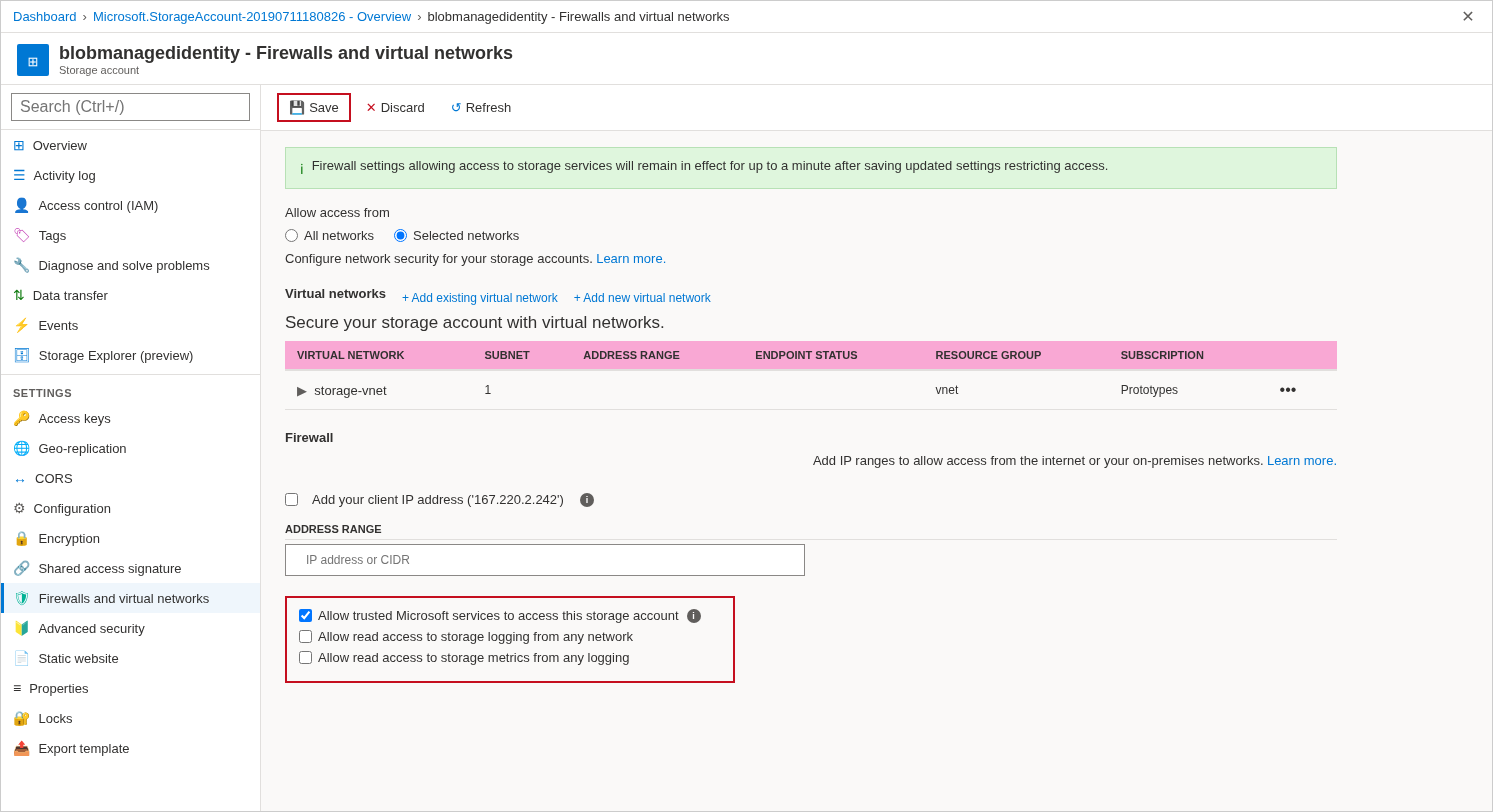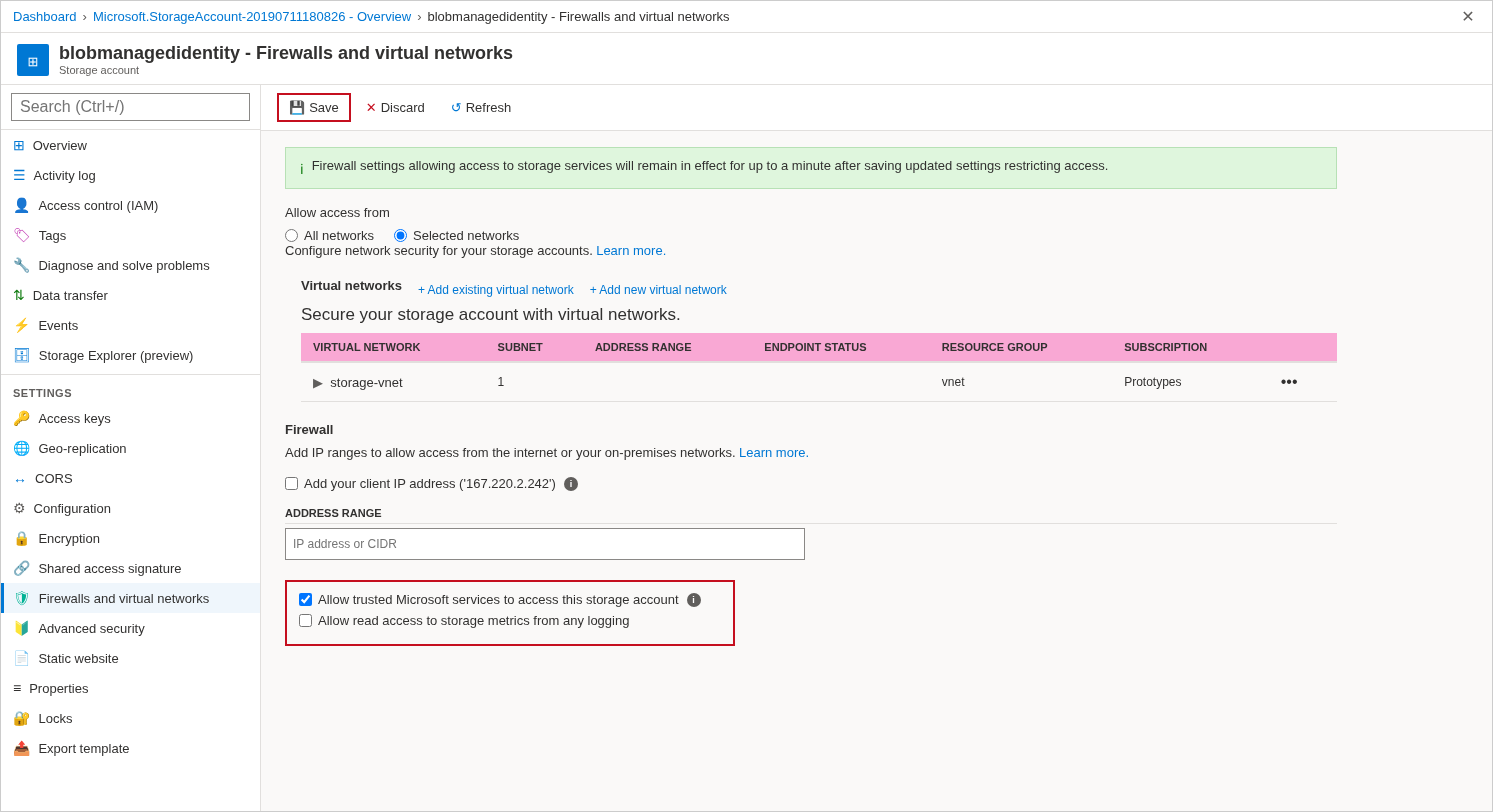--- a/index.html
+++ b/index.html
@@ -41,47 +41,47 @@
     
     .page-content { flex: 1; overflow-y: auto; padding: 0; }
     .content-inner { padding: 16px 24px; max-width: 1100px; }
     
     
     .info-bar { background: #dff6dd; border: 1px solid #b7e1b5; padding: 10px 14px; display: flex; align-items: flex-start; gap: 8px; margin-bottom: 16px; font-size: 12px; color: #323130; }
     .info-bar-icon { color: #107c10; font-size: 14px; flex-shrink: 0; margin-top: 1px; }
     
     
     .section-title { font-size: 13px; font-weight: 600; margin-bottom: 8px; color: #323130; }
-    .radio-group { display: flex; gap: 20px; }
+    .radio-group { display: flex; gap: 20px; margin-bottom: 8px; }
     .radio-option { display: flex; align-items: center; gap: 6px; cursor: pointer; }
     .radio-option input[type="radio"] { cursor: pointer; }
     .learn-more-link { color: #0078d4; text-decoration: none; }
     
     
-    .vnet-section { margin-top: 20px; margin-left: 16px; }
+    .vnet-section { margin-top: 20px; }
     .vnet-header { display: flex; align-items: center; gap: 16px; margin-bottom: 4px; }
     .vnet-links { display: flex; gap: 16px; }
     .vnet-link { color: #0078d4; text-decoration: none; font-size: 12px; }
     .vnet-link::before { content: '+ '; }
     
     
     .data-table { width: 100%; border-collapse: collapse; margin-top: 8px; border-bottom: 1px solid #e1dfdd; }
     .data-table th { text-align: left; padding: 8px 12px; font-size: 11px; font-weight: 600; text-transform: uppercase; color: #323130; border-bottom: 2px solid #e1dfdd; background: #f9a8d4; }
     .data-table td { padding: 8px 12px; border-bottom: 1px solid #e1dfdd; font-size: 12px; color: #323130; vertical-align: middle; }
     .expand-arrow { cursor: pointer; margin-right: 4px; color: #605e5c; }
     .more-btn { background: none; border: none; cursor: pointer; font-size: 16px; color: #323130; padding: 2px 6px; }
     
     
     .firewall-section { margin-top: 20px; }
-    .firewall-desc { font-size: 12px; color: #323130; margin-bottom: 16px; }
-    .ip-checkbox-row { display: flex; align-items: center; gap: 6px; margin-bottom: 12px; font-size: 12px; }
+    .firewall-desc { font-size: 12px; color: #323130; margin-bottom: 24px; text-align: right; }
+    .ip-checkbox-row { display: flex; align-items: center; gap: 14px; margin-bottom: 12px; font-size: 12px; }
     .ip-checkbox-row input { cursor: pointer; }
     .address-table { margin-top: 4px; }
     .address-label { font-size: 11px; font-weight: 600; text-transform: uppercase; color: #323130; padding: 4px 0; margin-bottom: 4px; border-bottom: 1px solid #e1dfdd; }
-    .address-input { width: 520px; height: 32px; border: 1px solid #8a8886; padding: 0 7px; font-size: 12px; color: #a19f9d; outline: none; }
+    .address-input { width: 520px; height: 32px; border: 1px solid #8a8886; padding: 0 20px; font-size: 12px; color: #a19f9d; outline: none; }
     
     
     .exceptions-section { margin-top: 20px; border: 2px solid #c50f1f; padding: 10px 12px; display: inline-block; min-width: 450px; }
     .exceptions-title { font-weight: 600; font-size: 13px; margin-bottom: 8px; }
     .checkbox-row { display: flex; align-items: center; gap: 6px; margin-bottom: 6px; font-size: 12px; }
     .checkbox-row input { cursor: pointer; }
     .info-icon { display: inline-flex; align-items: center; justify-content: center; width: 14px; height: 14px; border-radius: 50%; background: #605e5c; color: #fff; font-size: 9px; font-weight: bold; cursor: pointer; margin-left: 2px; }
   </style>
 </head>
 <body>
@@ -309,20 +309,24 @@
 
           
           <div class="exceptions-section">
             <div class="checkbox-row">
               <input type="checkbox" checked="" style="">
               <span>Allow trusted Microsoft services to access this storage account</span>
               <span class="info-icon">i</span>
             </div>
             <div class="checkbox-row">
               <input type="checkbox" style="">
+              <span>Allow read access to storage logging from any network</span>
+            </div>
+            <div class="checkbox-row">
+              <input type="checkbox" style="">
               <span>Allow read access to storage metrics from any logging</span>
             </div>
           </div>
 
         </div>
       </div>
     </div>
   </div>
 </div>
 

